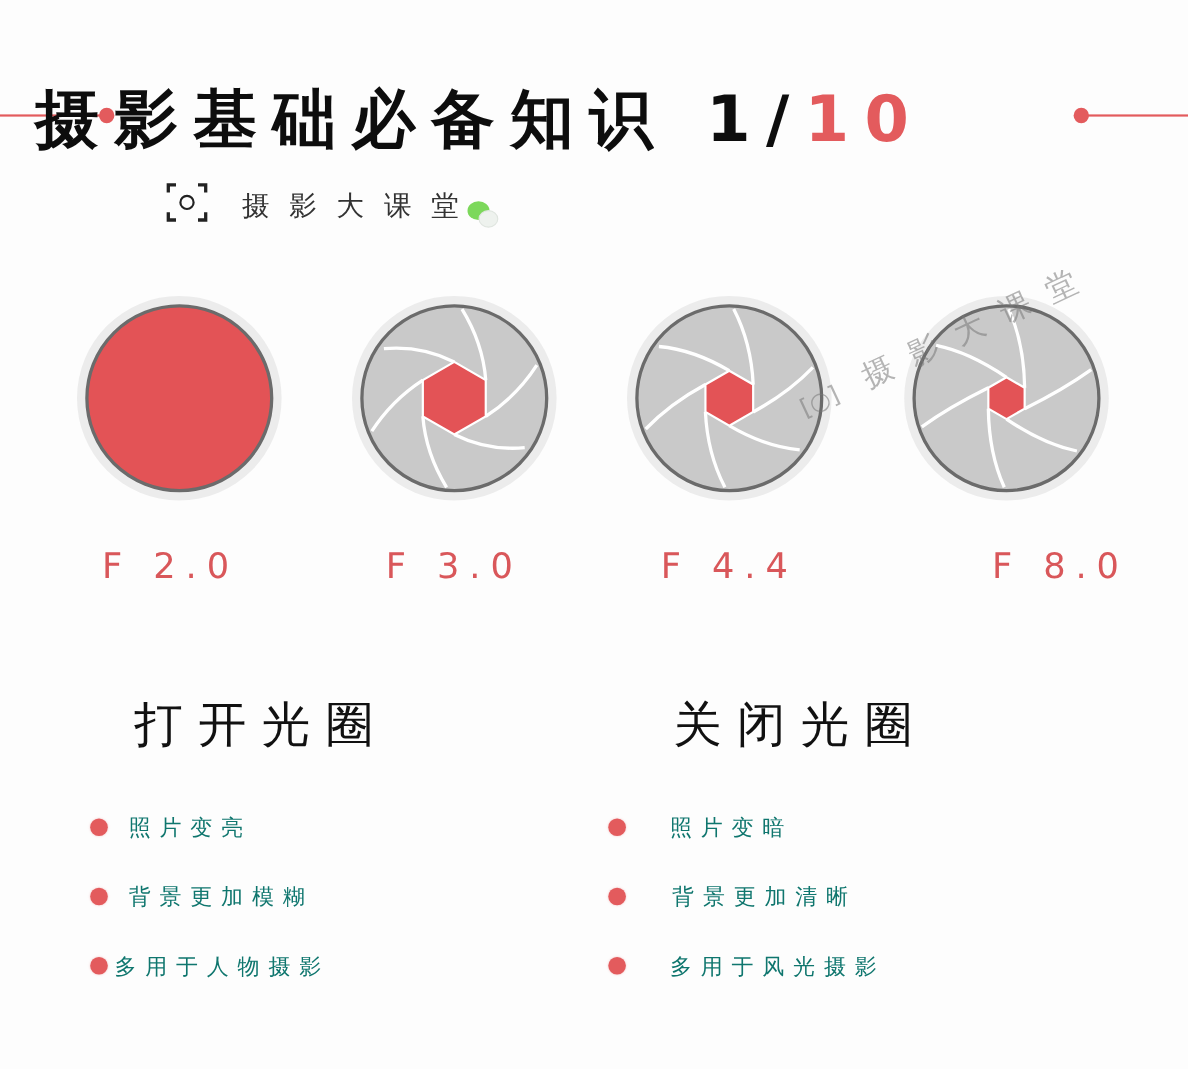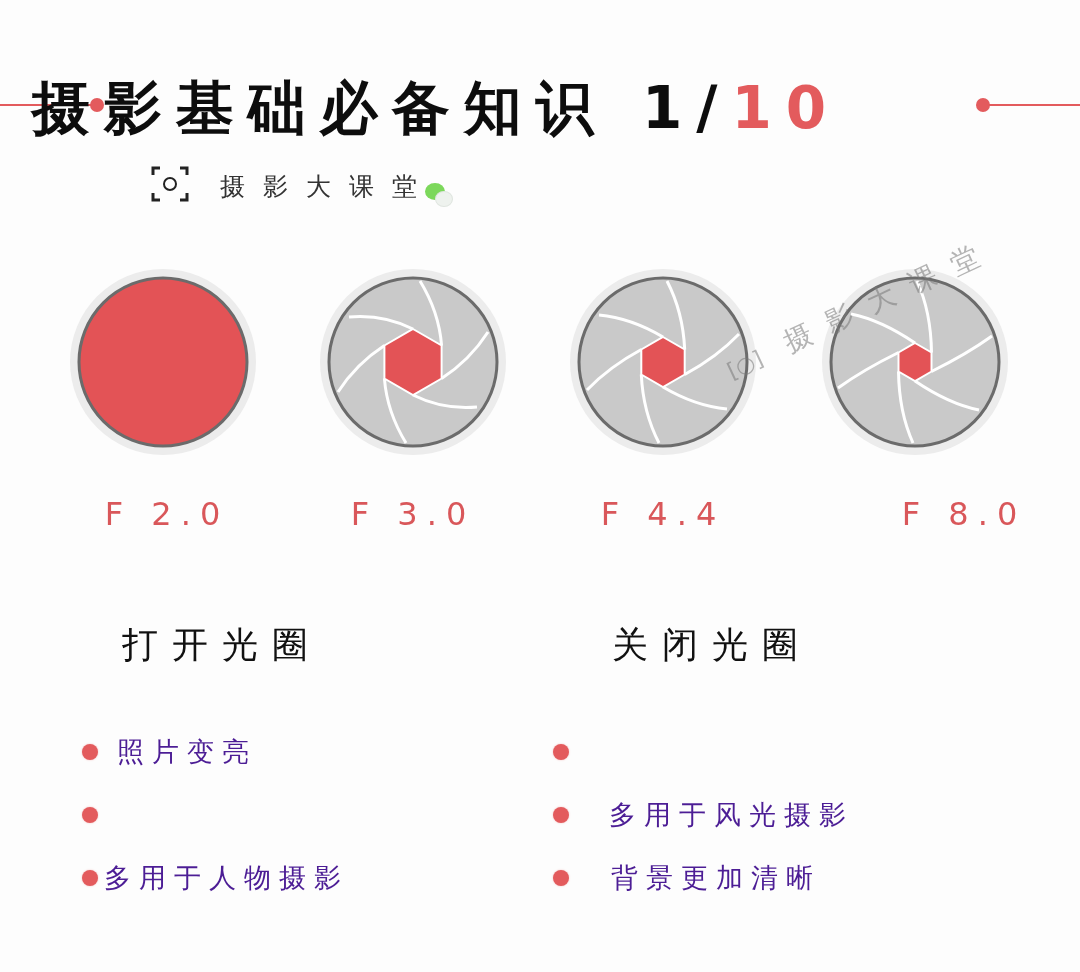--- a/index.html
+++ b/index.html
@@ -28,25 +28,25 @@
 
   .aperture { width:200px; height:200px; }
   .aperture svg { width:200px; height:200px; display:block; }
 
   .fstop {
     width:200px; text-align:center; top:492px;
     font-size:32px; color:#d9575a; letter-spacing:9px; line-height:44px;
     font-family:"DejaVu Sans", sans-serif;
   }
 
-  .heading { top:615px; font-size:36px; letter-spacing:14px; color:#111; line-height:60px; }
+  .heading { top:630px; font-size:44px; letter-spacing:14px; color:#111; line-height:60px; }
 
   .bullet-row { display:flex; align-items:center; height:40px; }
   .bullet-dot { width:16px; height:16px; border-radius:50%; background:#e35b5d; box-shadow:0 0 2px rgba(227,91,93,0.4); }
-  .bullet-text { font-size:27px; letter-spacing:8px; color:#4c1d95; }
+  .bullet-text { font-size:20px; letter-spacing:8px; color:#0f766e; }
 
   .wm { color:rgba(120,120,120,0.55); font-size:28px; letter-spacing:18px; transform-origin:left center; transform:rotate(-25deg); white-space:nowrap; }
 </style>
 </head>
 <body>
 
 <div class="abs deco-line" style="left:0;top:104px;width:92px;"></div>
 <div class="abs deco-dot" style="left:90px;top:98px;"></div>
 <div class="abs deco-dot" style="left:976px;top:98px;"></div>
 <div class="abs deco-line" style="left:984px;top:104px;width:96px;"></div>
@@ -127,46 +127,48 @@
   </svg>
 </div>
 
 <div class="abs" style="left:728px;top:352px;">
   <div class="wm">
     <span style="font-size:22px;letter-spacing:0;">[○]</span>
     <span>摄影大课堂</span>
   </div>
 </div>
 
-<div class="abs fstop" style="left:67px;">F 2.0</div>
+<div class="abs fstop" style="left:55px;">F 2.0</div>
 <div class="abs fstop" style="left:313px;">F 3.0</div>
 <div class="abs fstop" style="left:563px;">F 4.4</div>
 <div class="abs fstop" style="left:864px;text-align:center;">F 8.0</div>
 
 <div class="abs heading" style="left:122px;">打开光圈</div>
 <div class="abs" style="left:82px;top:732px;">
   <div class="bullet-row">
     <span class="bullet-dot"></span>
     <span class="bullet-text" style="margin-left:19px;">照片变亮</span>
   </div>
   <div class="bullet-row" style="margin-top:23px;">
     <span class="bullet-dot"></span>
+    <span class="bullet-text" style="margin-left:19px;">背景更加模糊</span>
   </div>
   <div class="bullet-row" style="margin-top:23px;">
     <span class="bullet-dot"></span>
     <span class="bullet-text" style="margin-left:6px;">多用于人物摄影</span>
   </div>
 </div>
 
 <div class="abs heading" style="left:612px;">关闭光圈</div>
 <div class="abs" style="left:553px;top:732px;">
   <div class="bullet-row">
     <span class="bullet-dot"></span>
+    <span class="bullet-text" style="margin-left:40px;">照片变暗</span>
+  </div>
+  <div class="bullet-row" style="margin-top:23px;">
+    <span class="bullet-dot"></span>
+    <span class="bullet-text" style="margin-left:42px;">背景更加清晰</span>
   </div>
   <div class="bullet-row" style="margin-top:23px;">
     <span class="bullet-dot"></span>
     <span class="bullet-text" style="margin-left:40px;">多用于风光摄影</span>
   </div>
-  <div class="bullet-row" style="margin-top:23px;">
-    <span class="bullet-dot"></span>
-    <span class="bullet-text" style="margin-left:42px;">背景更加清晰</span>
-  </div>
 </div>
 
 </body></html>

